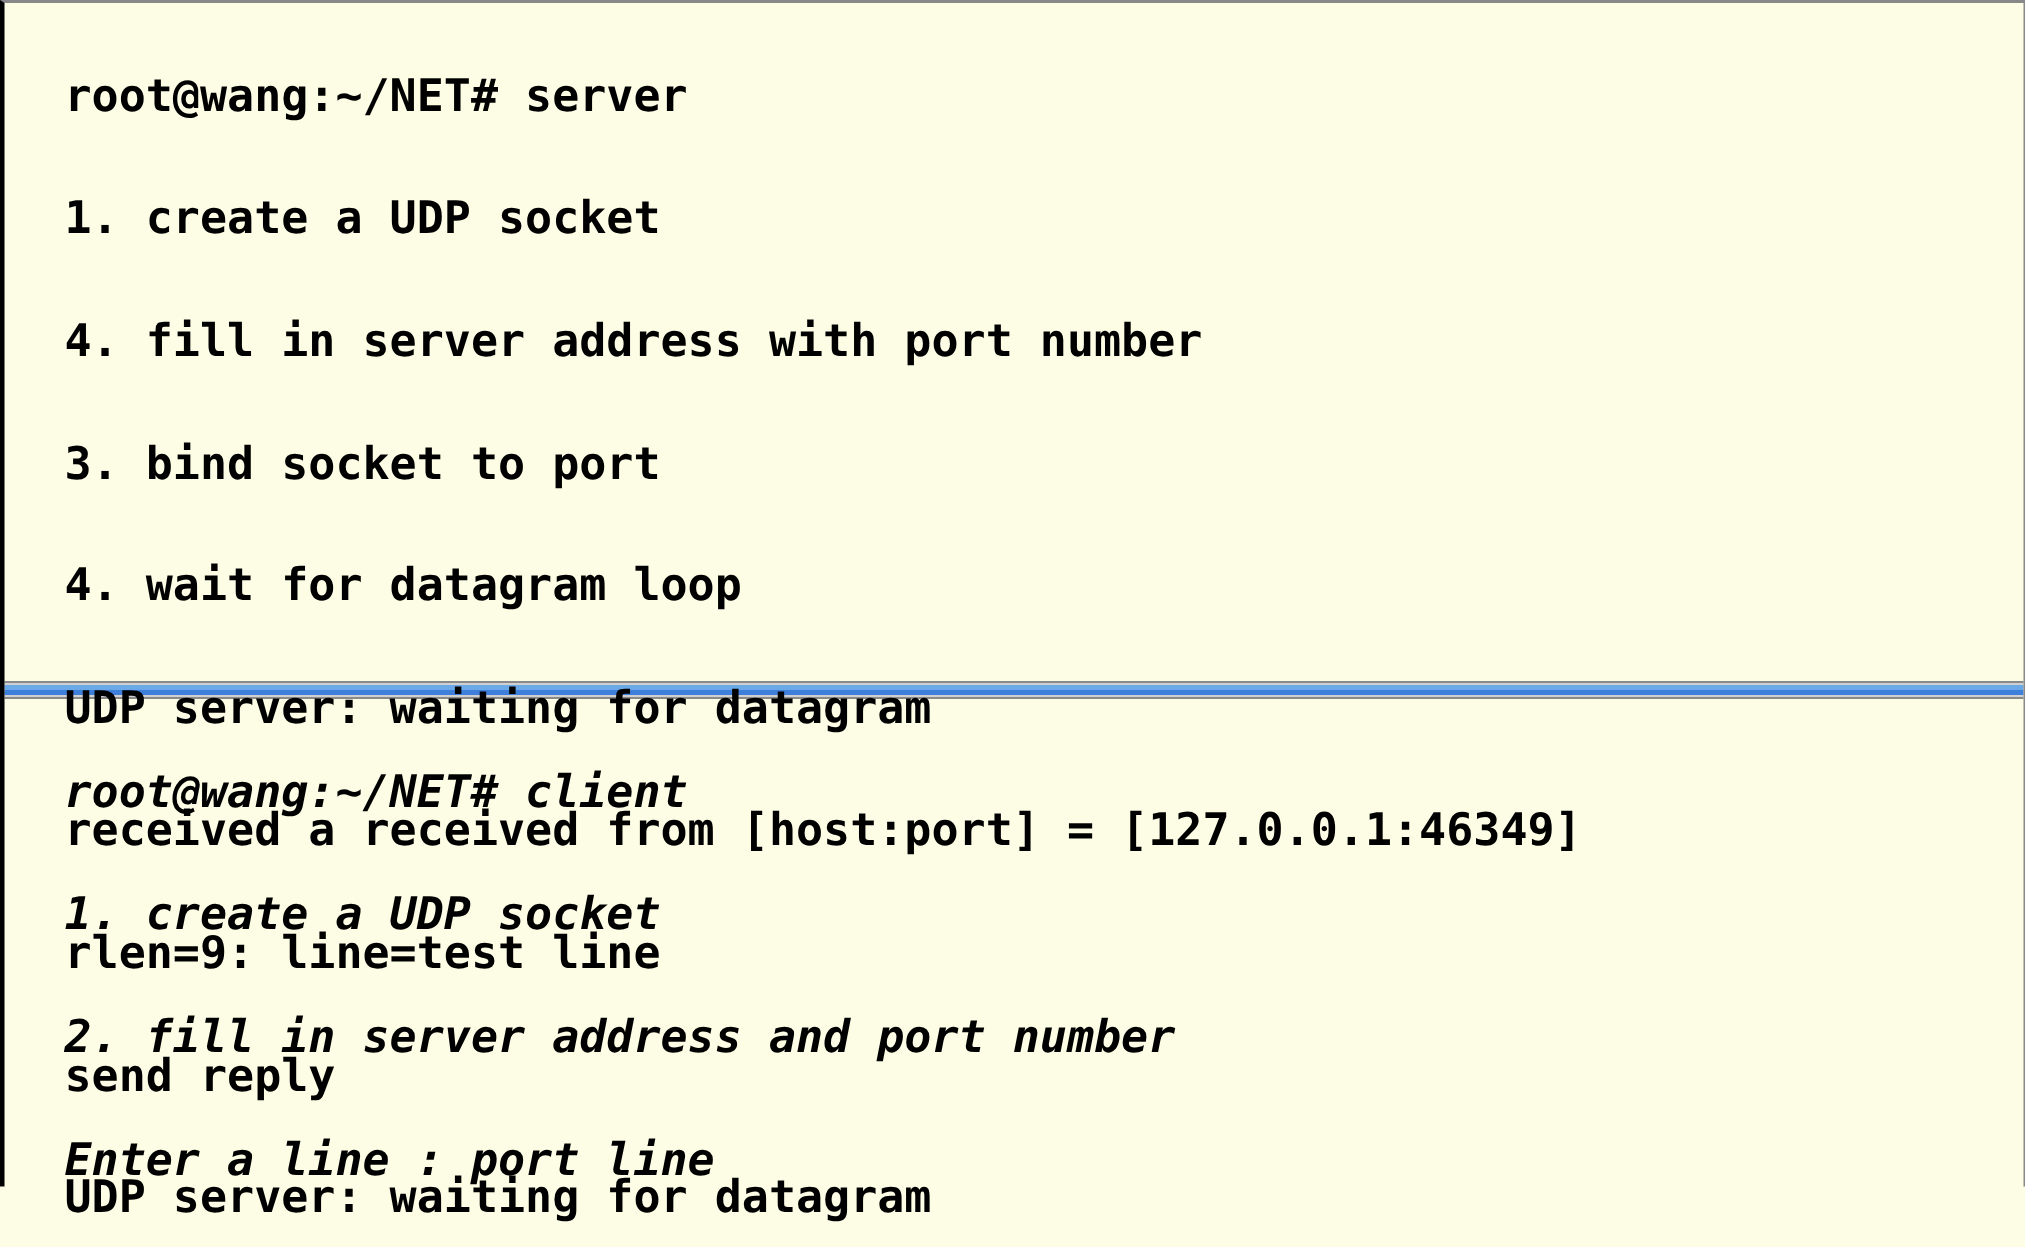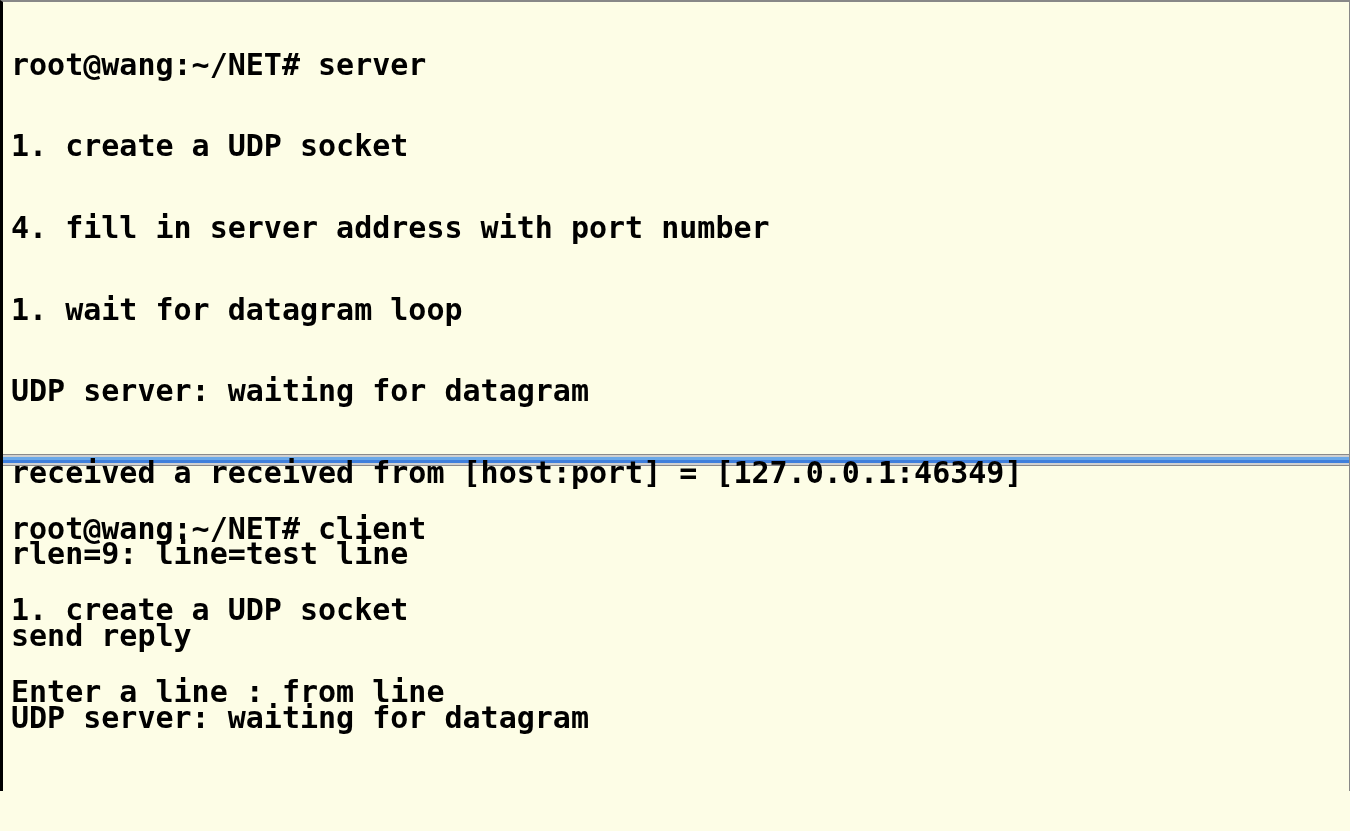--- a/index.html
+++ b/index.html
@@ -37,44 +37,48 @@
         #d0d0d0 12%, #d0d0d0 22%,
         #6aa8e8 22%, #6aa8e8 50%,
         #3f7fdc 50%, #3f7fdc 78%,
         #d0d0d0 78%, #d0d0d0 88%,
         #8a8a8a 88%, #8a8a8a 100%);
       border-left: 3px solid #000;
       border-right: 1px solid #888;
     }
     .pane-bottom {
       height: 325px;
+      font-style: italic;
     }
     .line {
       display: block;
+      margin-left: 32px;
     }
   </style>
 </head>
 <body>
 
 <div class="pane pane-top">
 <span class="line"><span>root@wang:~/NET# </span><span>server</span></span>
 <span class="line">1. create a UDP socket</span>
 <span class="line">4. fill in server address with port number</span>
-<span class="line">1. wait for datagram loop</span>
+<span class="line">3. bind socket to port</span>
+<span class="line">4. wait for datagram loop</span>
 <span class="line">UDP server: waiting for datagram</span>
 <span class="line">received a received from [host:port] = [127.0.0.1:46349]</span>
 <span class="line">rlen=9: line=test line</span>
 <span class="line">send reply</span>
 <span class="line">UDP server: waiting for datagram</span>
 
 </div>
 
 <div class="divider"></div>
 
 <div class="pane pane-bottom">
 <span class="line"><span>root@wang:~/NET# </span><span>client</span></span>
 <span class="line">1. create a UDP socket</span>
-<span class="line">Enter a line : from line</span>
+<span class="line">2. fill in server address and port number</span>
+<span class="line">Enter a line : port line</span>
 
 
 
 
 </div>
 
 </body></html>

